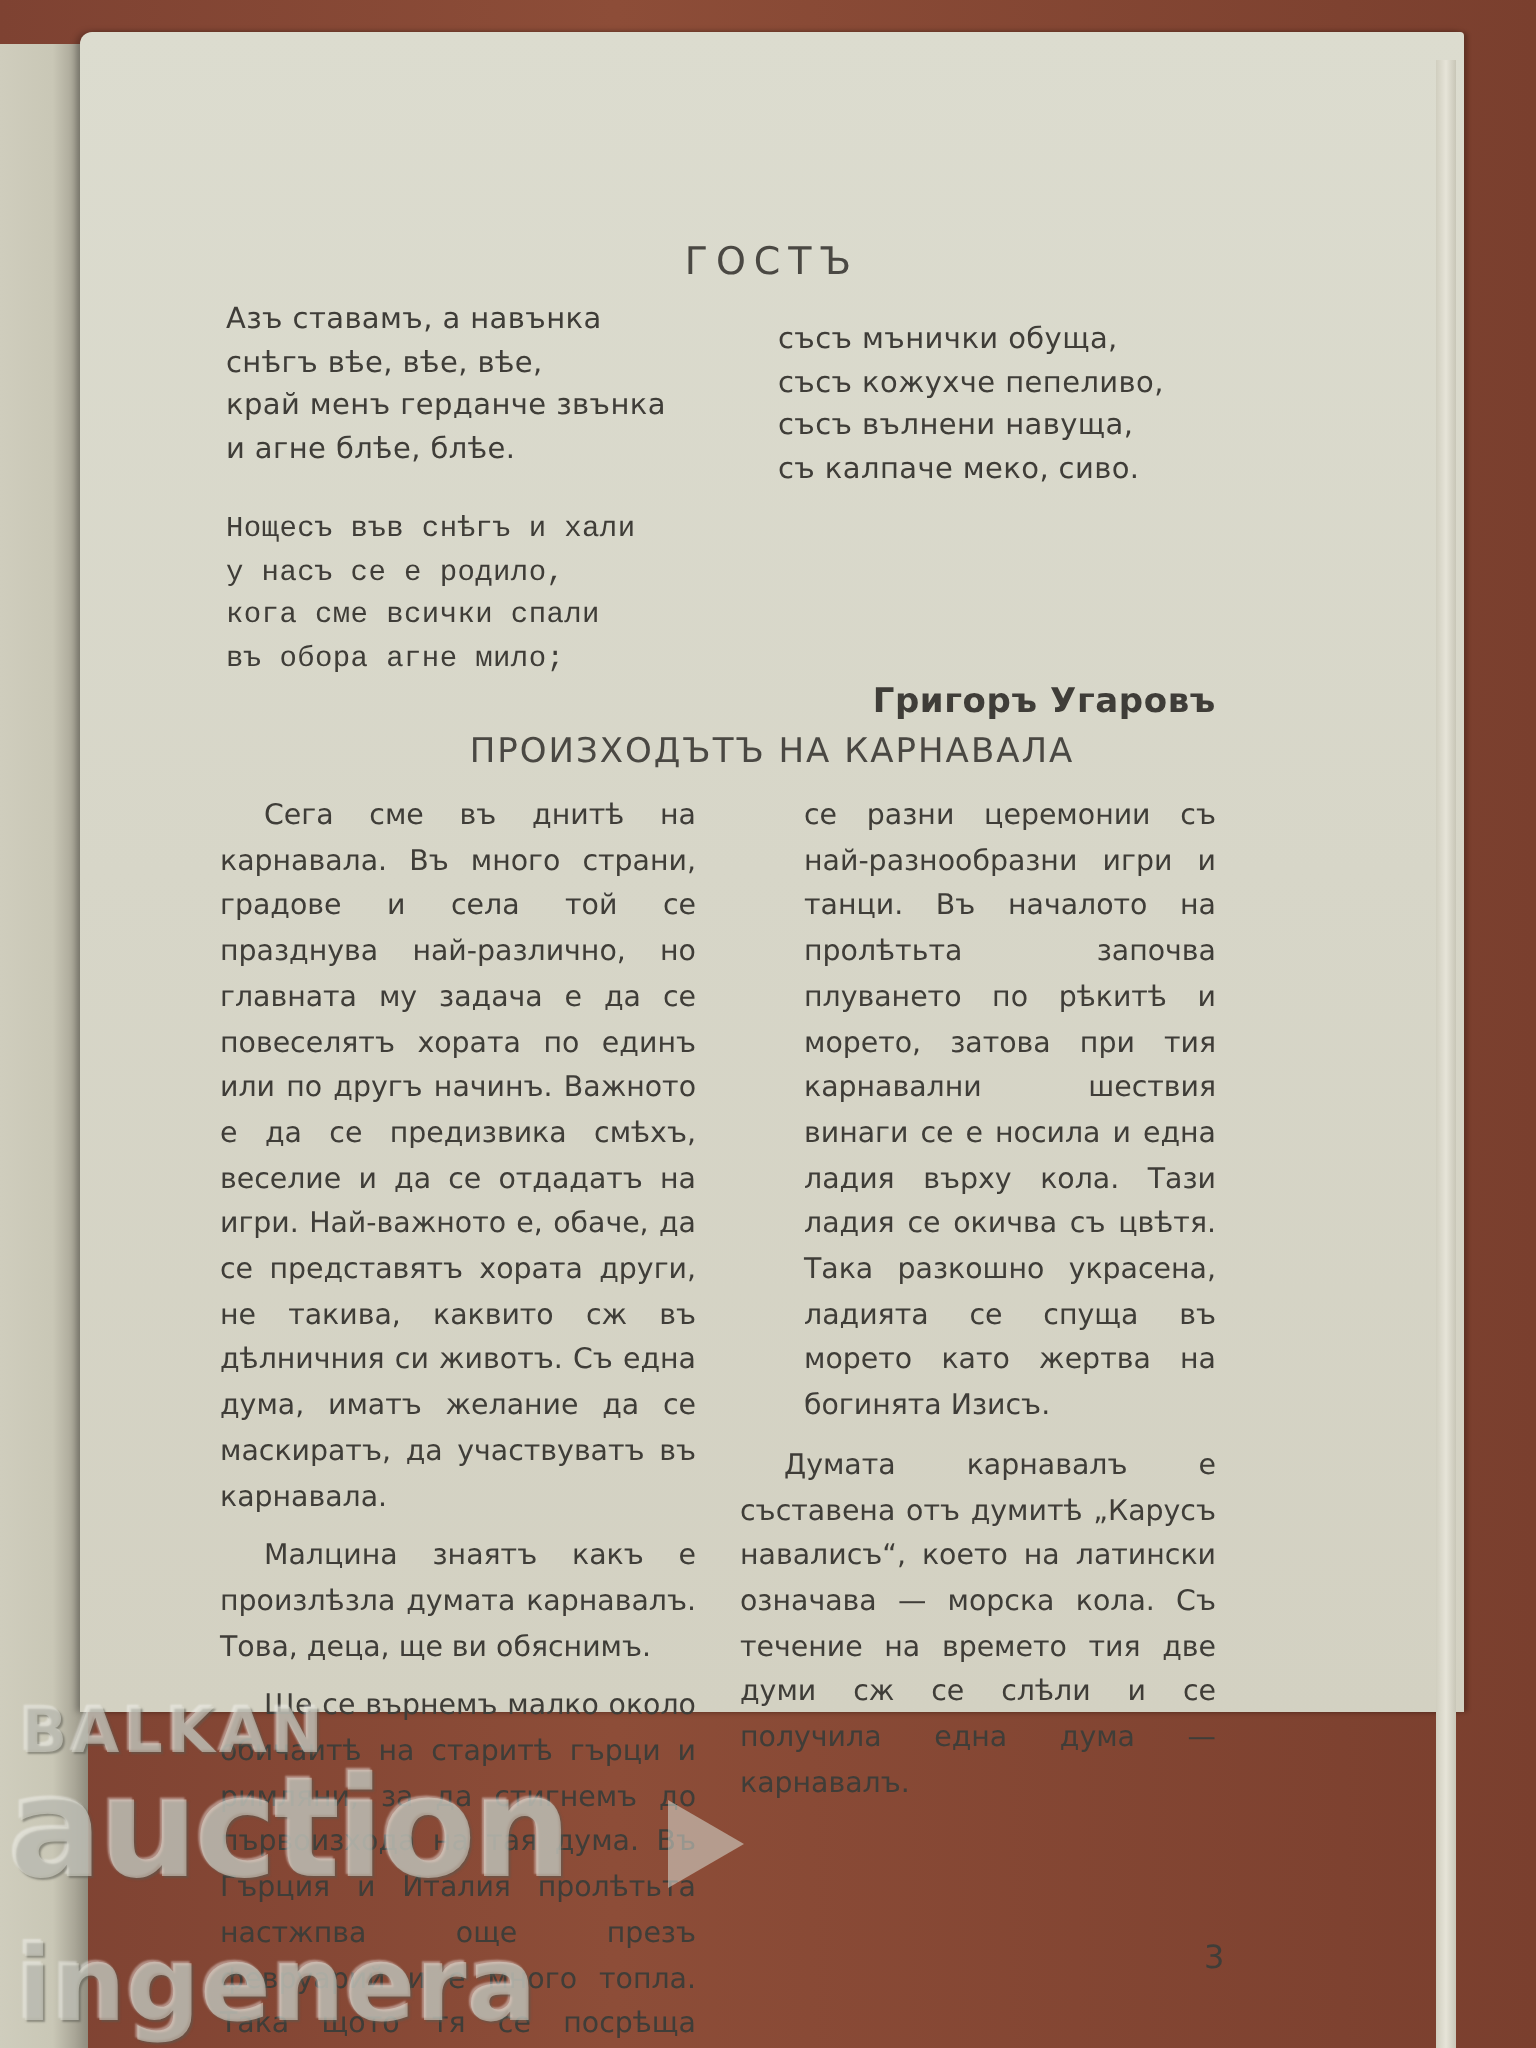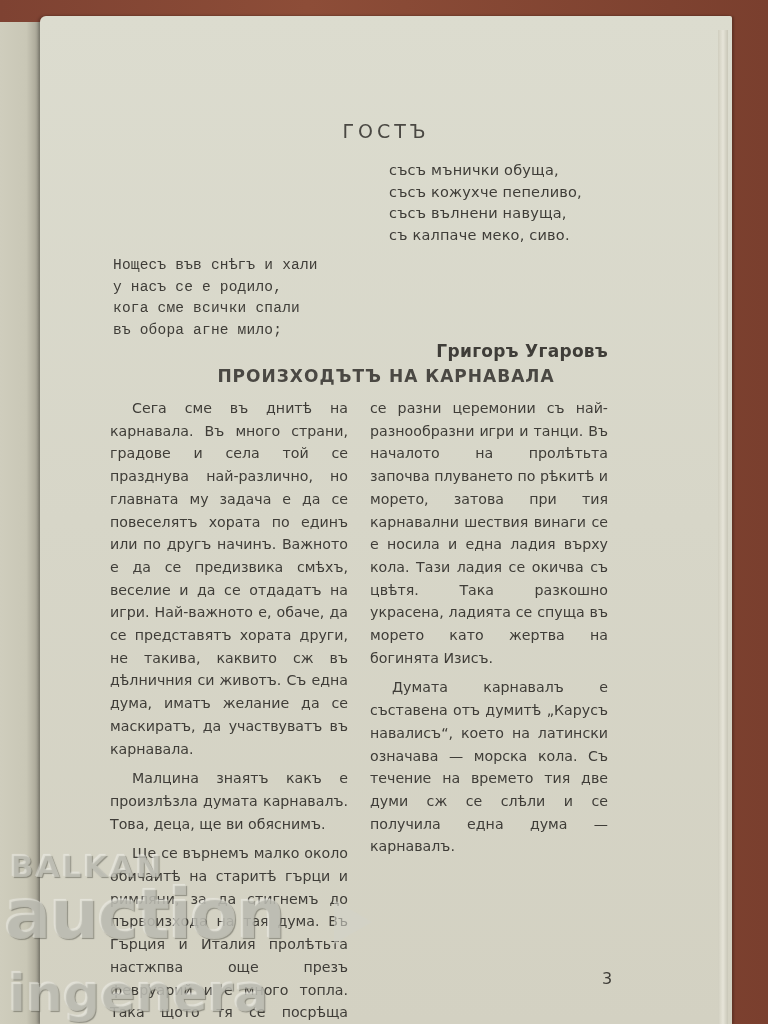--- a/index.html
+++ b/index.html
@@ -1,52 +1,56 @@
 <!DOCTYPE html>
 <html><head>
 <meta charset="utf-8">
 <style>
   html,body{margin:0;padding:0;}
   body{width:768px;height:1024px;overflow:hidden;position:relative;
        background:#8a4a35;font-family:"DejaVu Sans",sans-serif;}
   .bg-table{position:absolute;inset:0;background:linear-gradient(90deg,#7e4232 0%,#8d4d38 40%,#7a3f2e 100%);}
   .left-page{position:absolute;left:0;top:22px;width:44px;height:1002px;
        background:linear-gradient(90deg,#cfcdbd 0%,#c9c7b6 60%,#a9a697 85%,#8f8c7e 100%);}
-  .page{position:absolute;left:40px;top:16px;width:692px;height:1008px;
+  .page{position:absolute;left:40px;top:16px;width:692px;height:840px;
        background:linear-gradient(180deg,#dcdccf 0%,#d7d6c8 50%,#d3d1c2 100%);
        border-radius:6px 2px 0 0;box-shadow:-2px 0 3px rgba(0,0,0,0.25), 2px 0 2px rgba(0,0,0,0.2);}
   .page-edge{position:absolute;left:718px;top:30px;width:10px;height:994px;
        background:linear-gradient(90deg,#d0cebf,#e6e4d8,#c8c6b7);}
   .poem-title{position:absolute;left:0;width:692px;top:104px;text-align:center;
        font-size:19px;letter-spacing:4px;color:#4a4843;font-family:"DejaVu Sans",sans-serif;}
   .stanza{position:absolute;font-size:14.5px;line-height:21.5px;color:#3f3d38;white-space:pre;letter-spacing:0.2px;}
   .author{position:absolute;right:124px;top:325px;font-size:17px;color:#3f3d38;font-weight:bold;letter-spacing:0.3px;}
   .article-title{position:absolute;left:0;width:692px;top:350px;text-align:center;
-       font-size:17px;font-weight:bold;letter-spacing:1px;color:#4a4843;}
+       font-size:17px;font-weight:normal;letter-spacing:1px;color:#4a4843;}
   .col{position:absolute;top:381px;width:238px;font-size:14.2px;line-height:22.7px;color:#3f3d38;}
   .col p{margin:0 0 7px 0;text-align:justify;text-indent:22px;}
-  .col p.cont{text-indent:0;}
+  .col p.cont{text-indent:0;margin-left:32px;}
   .pagenum{position:absolute;left:562px;top:953px;font-size:16px;color:#3f3d38;}
   .wm{position:absolute;font-family:"DejaVu Sans",sans-serif;font-weight:bold;color:rgba(220,220,210,0.55);
       text-shadow:1px 1px 1px rgba(90,90,80,0.55),-1px -1px 1px rgba(255,255,255,0.4);}
   .wm-balkan{left:10px;top:848px;font-size:31px;letter-spacing:2px;}
   .wm-auction{left:4px;top:872px;font-size:70px;letter-spacing:-2px;line-height:84px;}
   .wm-ingenera{left:8px;top:963px;font-size:52px;}
   .wm-play{position:absolute;left:334px;top:900px;width:0;height:0;
        border-top:22px solid transparent;border-bottom:22px solid transparent;border-left:38px solid rgba(210,210,200,0.6);}
 </style>
 </head>
 <body>
 
 <div class="bg-table"></div>
 <div class="left-page"></div>
 
 <div class="page">
   <div class="poem-title">ГОСТЪ</div>
 
+  <div class="stanza" style="left:73px;top:134px;">Азъ ставамъ, а навънка
+снѣгъ вѣе, вѣе, вѣе,
+край менъ герданче звънка
+и агне блѣе, блѣе.</div>
   <div class="stanza" style="left:349px;top:144px;">съсъ мънички обуща,
 съсъ кожухче пепеливо,
 съсъ вълнени навуща,
 съ калпаче меко, сиво.</div>
   <div class="stanza" style="left:73px;top:239px;font-family:Liberation Mono, monospace;">Нощесъ във снѣгъ и хали
 у насъ се е родило,
 кога сме всички спали
 въ обора агне мило;</div>
   <div class="author">Григоръ Угаровъ</div>
 

